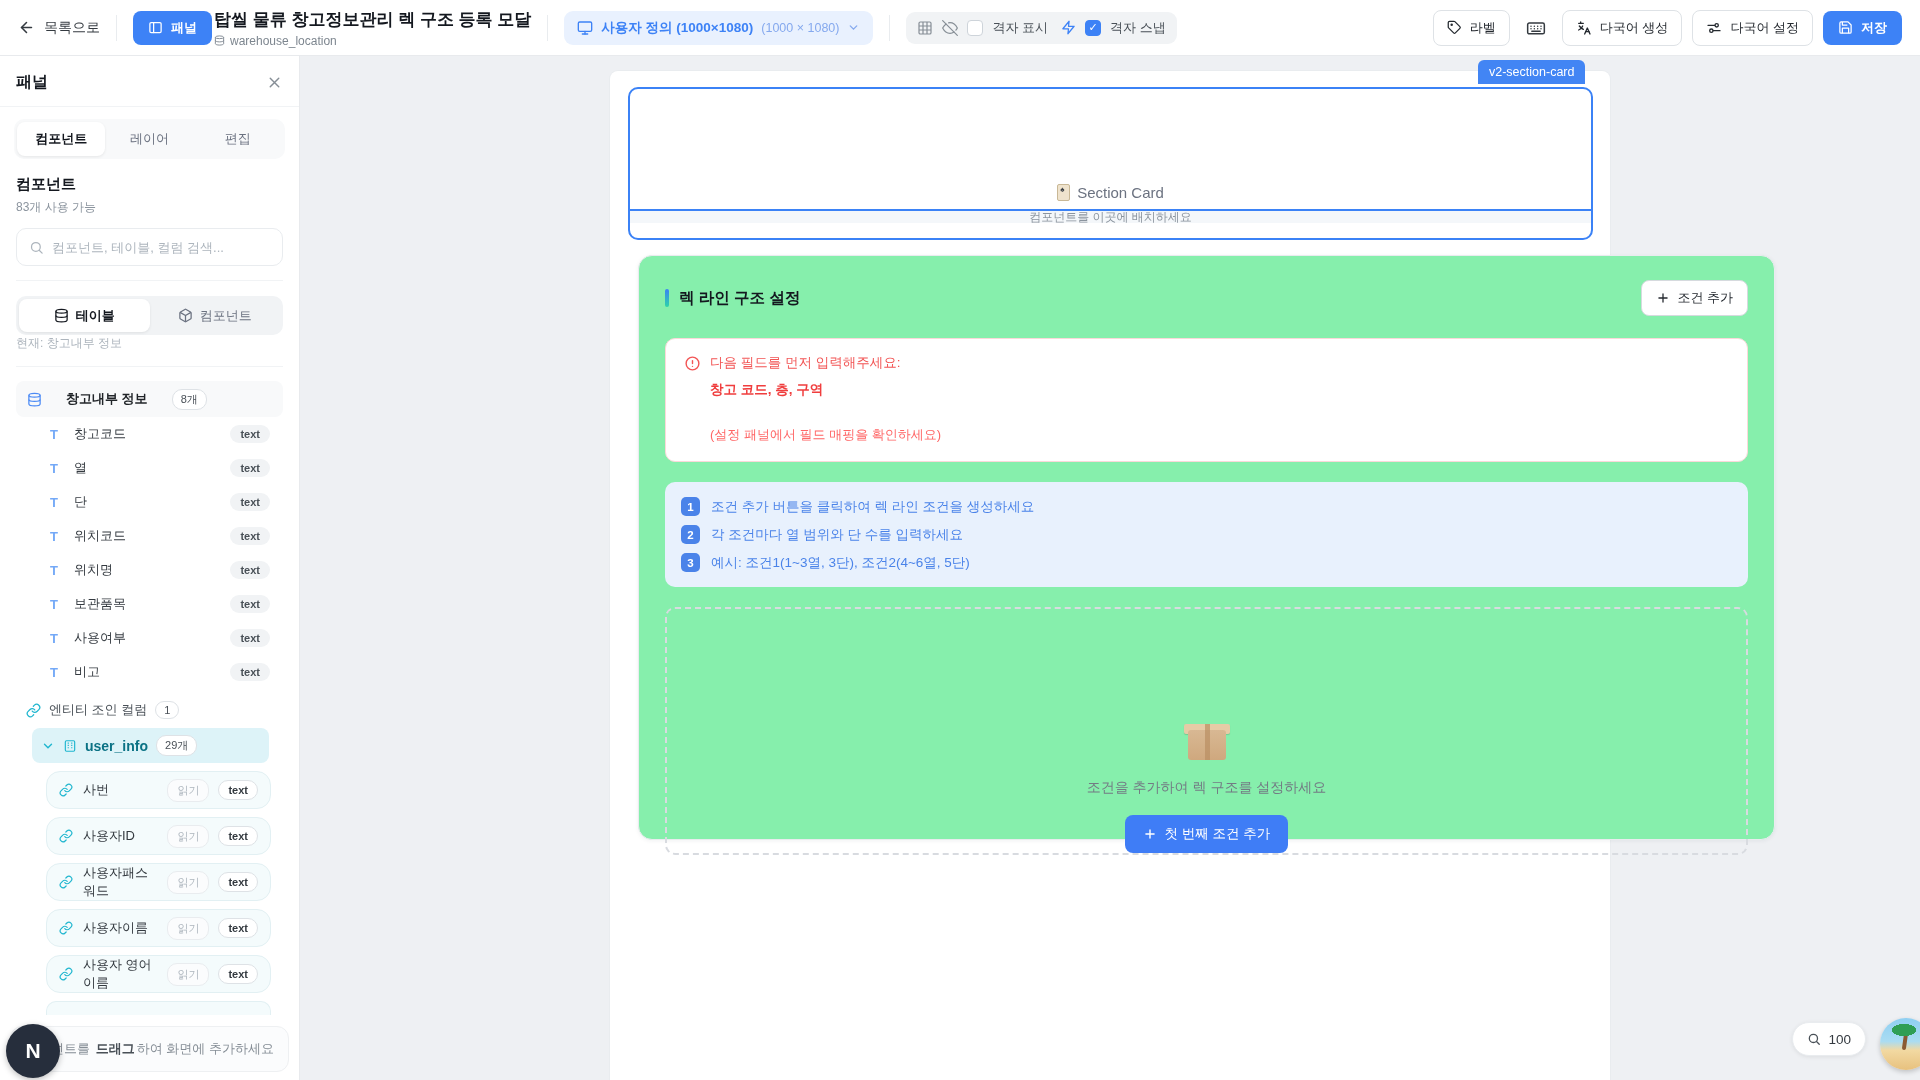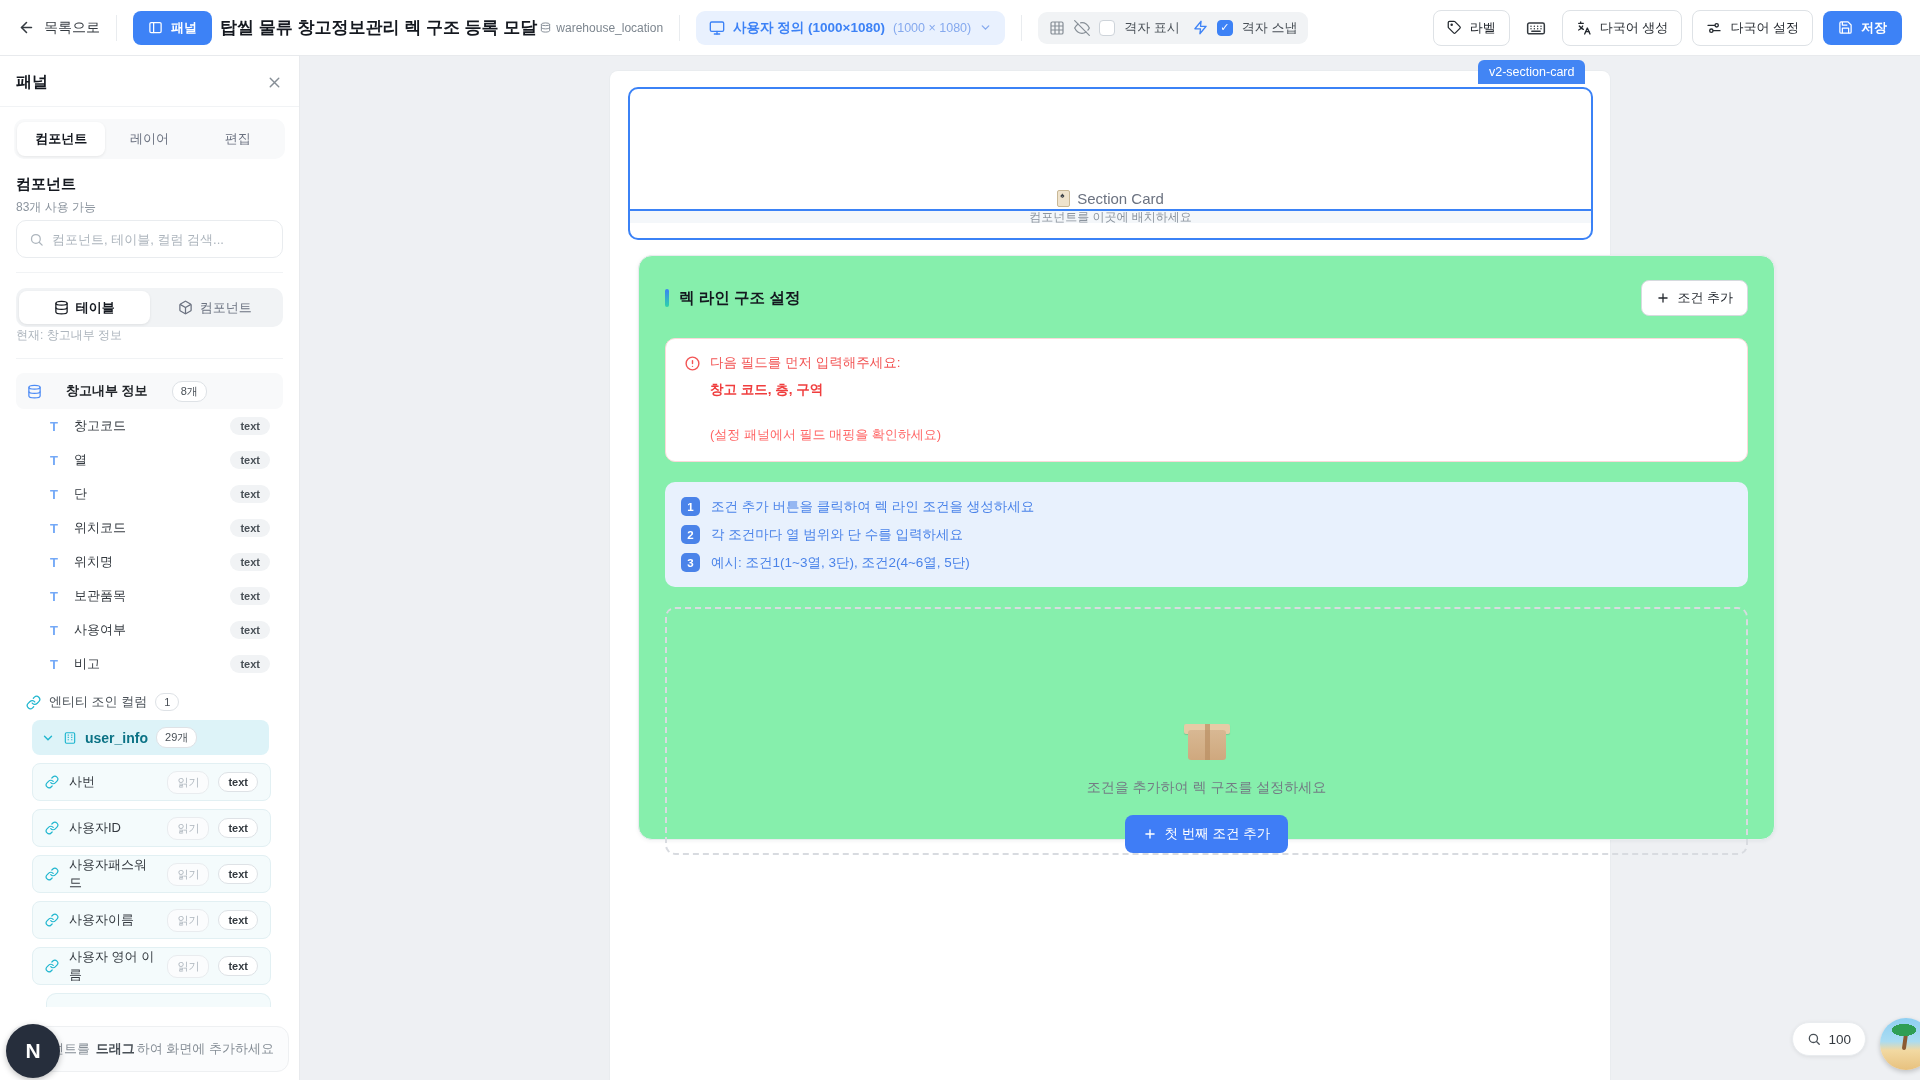--- a/index.html
+++ b/index.html
@@ -7,21 +7,21 @@
   body { font-family:"Liberation Sans","DejaVu Sans",sans-serif; background:#eef0f3; color:#212529; }
   svg { display:block; }
 
   
   .header { position:absolute; top:0; left:0; right:0; height:56px; background:#fff;
     border-bottom:1px solid #e8eaed; display:flex; align-items:center; padding:0 18px; z-index:30; }
   .back { display:flex; align-items:center; gap:9px; font-size:14px; color:#343a40; cursor:pointer; }
   .vdiv { width:1px; height:26px; background:#e9ecef; margin:0 16px; flex:none; }
   .btn-primary { display:flex; align-items:center; gap:8px; background:#3d82f6; color:#fff;
     border:none; border-radius:8px; padding:8px 15px; font-size:13px; font-weight:bold; cursor:pointer; }
-  .title-block { margin-left:8px; display:flex; flex-direction:row; gap:3px; }
+  .title-block { margin-left:2px; display:flex; flex-direction:column; gap:3px; }
   .title { font-size:17px; font-weight:bold; color:#14181f; }
   .subtitle { display:flex; align-items:center; gap:5px; font-size:12px; color:#7d868f; }
   .vp-pill { display:flex; align-items:center; gap:8px; background:#e9f1fe; border-radius:9px;
     padding:8px 13px; color:#3d82f6; font-size:13.5px; font-weight:bold; cursor:pointer; }
   .vp-size { color:#85a9ee; font-weight:normal; font-size:12.5px; }
   .grid-pill { display:flex; align-items:center; gap:9px; background:#f1f3f5; border-radius:9px;
     padding:7px 11px; font-size:13px; color:#495057; }
   .cbx { width:16px; height:16px; border-radius:4px; border:1.5px solid #ced4da; background:#fff; flex:none; cursor:pointer; }
   .cbx.on { background:#3d82f6; border-color:#3d82f6; color:#fff; display:flex; align-items:center;
     justify-content:center; font-size:11px; font-weight:bold; }
@@ -36,21 +36,21 @@
     border-right:1px solid #e8eaed; z-index:20; overflow:hidden; }
   .sb-head { display:flex; align-items:center; justify-content:space-between; padding:16px 16px 13px; border-bottom:1px solid #f1f3f5; }
   .sb-title { font-size:16px; font-weight:bold; color:#14181f; }
   .x-close { color:#868e96; cursor:pointer; }
   .sb-tabs { margin:12px 14px 0; background:#f8f9fa; border-radius:10px; padding:3px; display:flex; }
   .sb-tab { flex:1; text-align:center; font-size:13px; color:#6b7280; padding:8px 0; border-radius:8px; cursor:pointer; }
   .sb-tab.active { background:#fff; color:#14181f; font-weight:bold; box-shadow:0 1px 3px rgba(0,0,0,.08); }
   .sb-body { padding:16px 16px 0; }
   .sb-sec-title { font-size:15px; font-weight:bold; color:#14181f; }
   .sb-count { font-size:12px; color:#8b949e; margin-top:5px; }
-  .search { margin-top:4px; height:38px; border:1px solid #e9ecef; border-radius:10px;
+  .search { margin-top:12px; height:38px; border:1px solid #e9ecef; border-radius:10px;
     display:flex; align-items:center; gap:8px; padding:0 12px; color:#adb5bd; }
   .search input { border:none; outline:none; flex:1; font-size:13px; color:#343a40;
     font-family:inherit; background:transparent; }
   .search input::placeholder { color:#adb5bd; }
   .seg { margin-top:15px; background:#f1f3f5; border-radius:10px; padding:3px; display:flex; }
   .seg-btn { flex:1; display:flex; align-items:center; justify-content:center; gap:7px; height:33px;
     font-size:13px; color:#6b7280; border-radius:8px; cursor:pointer; }
   .seg-btn.active { background:#fff; color:#14181f; font-weight:bold; box-shadow:0 1px 3px rgba(0,0,0,.08); }
   .add-table { margin-top:17px; height:40px; width:100%; border:1px solid #e9ecef; background:#fff;
     border-radius:10px; display:flex; align-items:center; padding:0 13px; gap:9px; font-size:13.5px;
@@ -64,21 +64,21 @@
   .pill { background:#fff; border:1px solid #dee2e6; border-radius:10px; padding:2px 8px;
     font-size:11px; color:#495057; }
   .field-row { display:flex; align-items:center; height:34px; padding:0 13px 0 34px; cursor:pointer; border-radius:6px; }
   .t-icon { color:#74a9f7; font-weight:bold; font-size:13px; width:14px; }
   .f-label { font-size:13px; color:#343a40; margin-left:10px; flex:1; }
   .badge-type { background:#f1f3f5; border-radius:10px; padding:3px 10px; font-size:11px; font-weight:bold; color:#495057; }
   .join-head { display:flex; align-items:center; gap:8px; margin:12px 0 0 10px; font-size:13px; color:#495057; }
   .join-table { margin:9px 14px 0 16px; background:#ddf3f8; border-radius:8px; height:35px;
     display:flex; align-items:center; gap:8px; padding:0 9px; cursor:pointer; }
   .join-table-name { font-size:14px; font-weight:bold; color:#0b7285; }
-  .join-card { margin:8px 12px 0 16px; background:#f4fbfc; border:1px solid #e2f0f3; border-radius:8px;
+  .join-card { margin:8px 12px 0 30px; background:#f4fbfc; border:1px solid #e2f0f3; border-radius:14px;
     height:38px; display:flex; align-items:center; gap:9px; padding:0 12px; cursor:pointer; }
   .join-card .f-label { margin-left:1px; }
   .badge-read { background:#fbfcfd; border:1px solid #e9ecef; border-radius:10px; padding:3px 9px;
     font-size:11px; color:#adb5bd; }
   .badge-text2 { background:#fff; border:1px solid #dee2e6; border-radius:10px; padding:3px 9px;
     font-size:11px; font-weight:bold; color:#343a40; }
   .join-partial { margin:8px 12px 0 30px; background:#f4fbfc; border:1px solid #e2f0f3;
     border-radius:10px 10px 0 0; height:14px; border-bottom:none; }
   .drag-hint { position:absolute; left:10px; right:10px; bottom:8px; background:#fbfcfd;
     border:1px solid #eef0f2; border-radius:12px; height:46px; display:flex; align-items:center;
@@ -89,21 +89,21 @@
     font-size:21px; font-weight:bold; box-shadow:0 2px 6px rgba(0,0,0,.25); cursor:pointer; }
 
   
   .main { position:absolute; top:56px; left:300px; right:0; bottom:0; background:#eef0f3; }
   .canvas { position:absolute; left:310px; top:15px; width:1000px; bottom:0; background:#fff;
     border-radius:8px 8px 0 0; box-shadow:0 0 0 1px #e9ecef; }
   .sel-badge { position:absolute; left:1178px; top:4px; background:#4285f4; color:#fff;
     font-size:12.5px; padding:5px 11px; border-radius:6px 6px 0 0; z-index:5; }
   .section-card { position:absolute; left:328px; top:31px; width:965px; height:153px;
     border:2px solid #3b82f6; border-radius:10px; overflow:hidden; background:#fff; z-index:4; }
-  .section-body { height:120px; display:flex; align-items:flex-end; justify-content:center; padding-bottom:2px; }
+  .section-body { height:120px; display:flex; align-items:flex-end; justify-content:center; padding-bottom:8px; }
   .section-label { display:flex; align-items:center; gap:7px; font-size:15px; color:#6b7280; }
   .mini-card { width:13px; height:17px; background:#efe3cd; border:1px solid #c9b896; border-radius:2px;
     position:relative; }
   .mini-card:before { content:"♠"; position:absolute; top:0px; left:2px; font-size:8px; color:#3a3f46; }
   .section-footer { height:14px; border-top:2px solid #3b82f6; background:#f4f7fa; display:flex;
     align-items:center; justify-content:center; font-size:12px; color:#8b949e; }
   .rack-card { position:absolute; left:338px; top:199px; width:1137px; height:585px; background:#86efac;
     border:1px solid #e9ecef; border-radius:14px; box-shadow:0 1px 4px rgba(20,30,50,.06);
     padding:24px 26px; z-index:4; }
   .rack-head { display:flex; align-items:center; }

